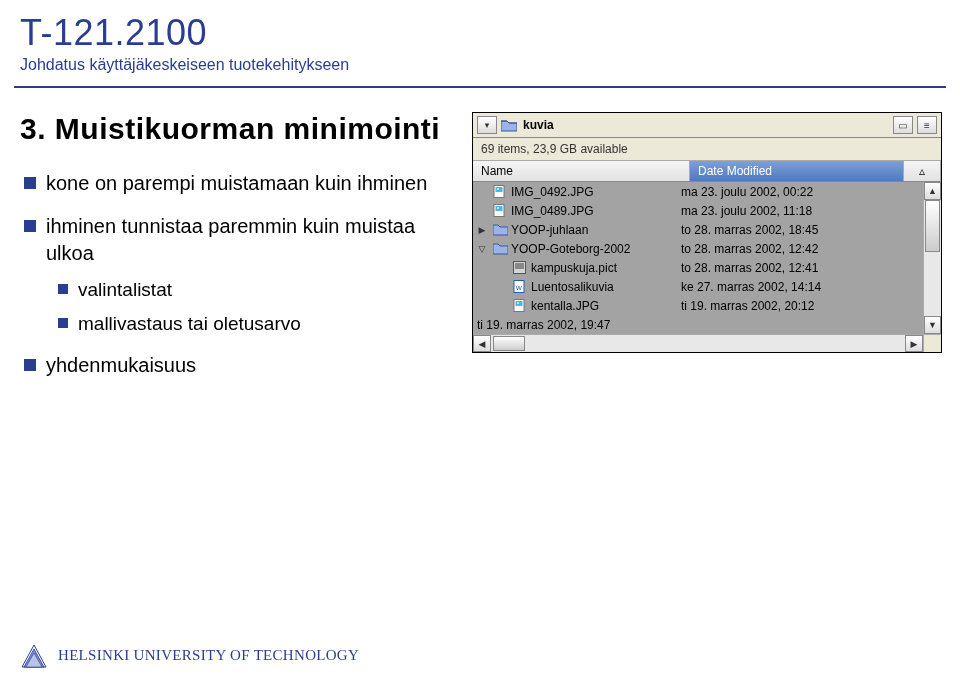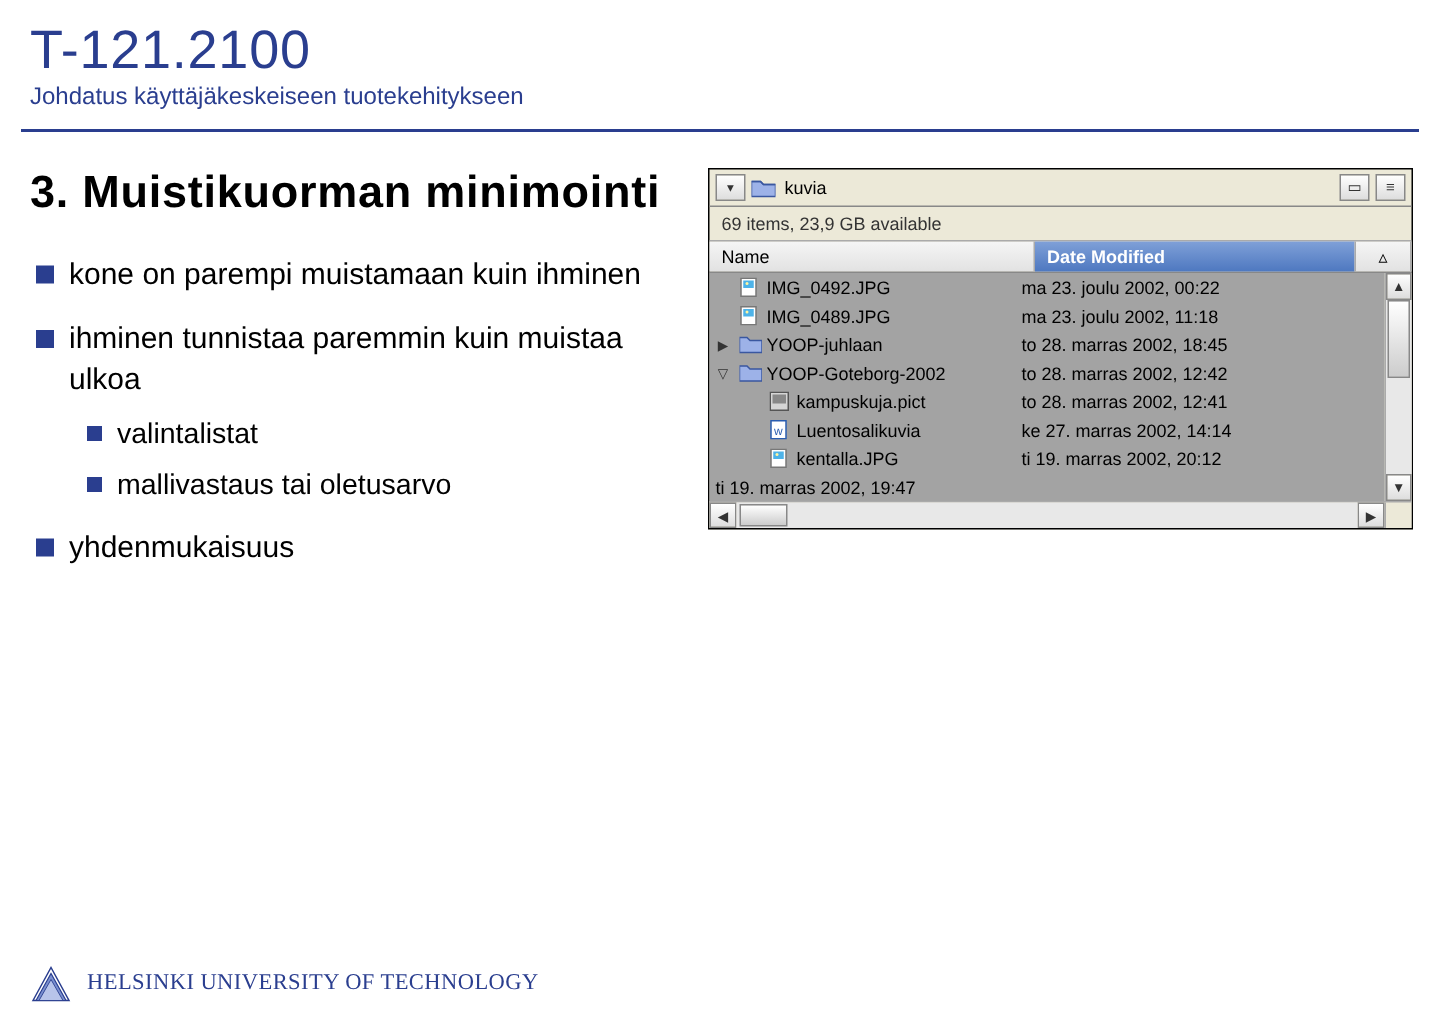--- a/index.html
+++ b/index.html
@@ -119,21 +119,21 @@
     justify-content: center;
     font-size: 9px;
     color: #333;
   }
   .bw-folder-icon {
     width: 16px; height: 14px;
     display: inline-block;
     position: relative;
   }
   .bw-folder-icon svg { display:block; }
-  .bw-title { font-weight: normal; margin-left: 2px; flex: 1; }
+  .bw-title { font-weight: bold; margin-left: 2px; flex: 1; }
   .bw-btn {
     width: 18px; height: 16px;
     border: 1px solid #888;
     background: linear-gradient(#fff,#ddd);
     display: inline-flex; align-items:center; justify-content:center;
     font-size: 10px; color:#333;
   }
   .bw-info {
     padding: 4px 8px;
     color: #333;
@@ -144,21 +144,21 @@
     border-top: 1px solid #aaa;
     border-bottom: 1px solid #888;
     background: linear-gradient(#f5f5f5,#e2e2e2);
   }
   .bw-hcell {
     padding: 3px 8px;
     font-size: 12px;
     border-right: 1px solid #aaa;
   }
   .bw-hcell.name { flex: 0 0 200px; }
-  .bw-hcell.date { flex: 1; background: linear-gradient(#7fa0d8,#4e78c0); color:#fff; font-weight:bold; }
+  .bw-hcell.date { flex: 1; background: linear-gradient(#7fa0d8,#4e78c0); color:#fff; font-weight:normal; }
   .bw-hcell.sort { flex: 0 0 20px; text-align:center; }
   .bw-body {
     display: flex;
     background: #a3a3a3;
   }
   .bw-rows {
     flex: 1;
   }
   .bw-row {
     display: flex;

